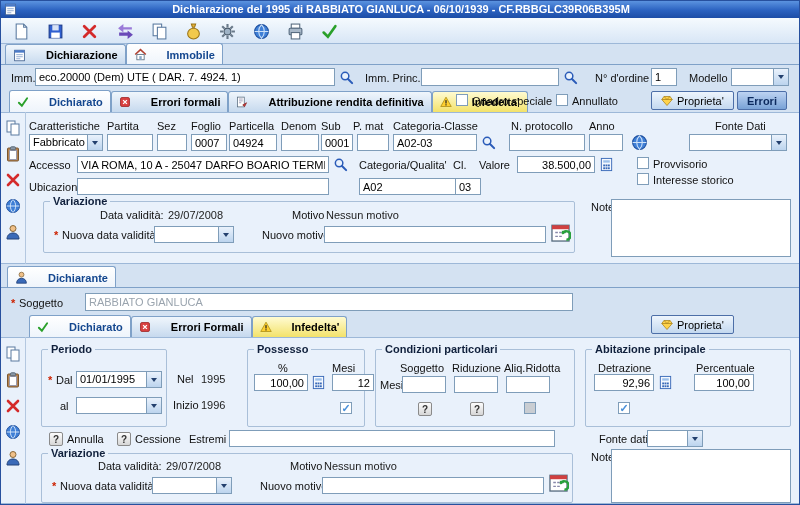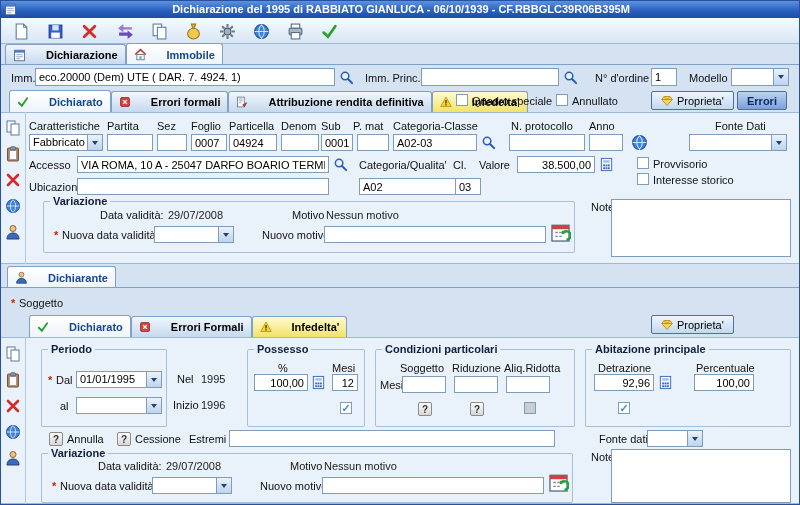--- a/index.html
+++ b/index.html
@@ -422,20 +422,21 @@
     <svg width="13" height="13">
           <use href="#sym-person"></use>
         </svg>
     <span>Dichiarante</span>
   </div>
 </div>
 <div class="hline" style="left:0;top:286px;width:800px"></div>
 
 <span class="lbl req" style="left:10px;top:296px">*</span>
 <span class="lbl" style="left:18px;top:296px">Soggetto</span>
+<input class="tb ro" style="left: 84px; top: 292px; width: 488px; height: 18px;" readonly="" value="RABBIATO GIANLUCA">
 
 <div class="tabrow" style="left:28px;top:314px">
   <div class="tab active">
     <svg width="12" height="12">
           <use href="#sym-check"></use>
         </svg>
     <span>Dichiarato</span>
   </div>
   <div class="tab">
     <svg width="12" height="12">
@@ -511,21 +512,21 @@
 <div class="group" style="left:246px;top:348px;width:118px;height:78px">
   <span class="gtitle">Possesso</span>
   <span class="lbl" style="left:30px;top:12px">%</span>
   <span class="lbl" style="left:84px;top:12px">Mesi</span>
   <input class="tb num" style="left: 6px; top: 24px; width: 54px;" value="100,00">
   <div class="flaticon" style="left:61px;top:24px;width:19px;height:17px">
         <svg width="15" height="15">
           <use href="#sym-calc"></use>
         </svg>
       </div>
-  <input class="tb num" style="left: 84px; top: 24px; width: 26px;" value="12">
+  <input class="tb num" style="left: 84px; top: 24px; width: 42px;" value="12">
   <div class="cb" style="left:92px;top:52px">✓</div>
 </div>
 
 <div class="group" style="left:374px;top:348px;width:200px;height:78px">
   <span class="gtitle">Condizioni particolari</span>
   <span class="lbl" style="left:24px;top:12px">Soggetto</span>
   <span class="lbl" style="left:76px;top:12px">Riduzione</span>
   <span class="lbl" style="left:128px;top:12px">Aliq.Ridotta</span>
   <span class="lbl" style="left:4px;top:29px">Mesi</span>
   <input class="tb" style="left: 26px; top: 26px; width: 44px;">

